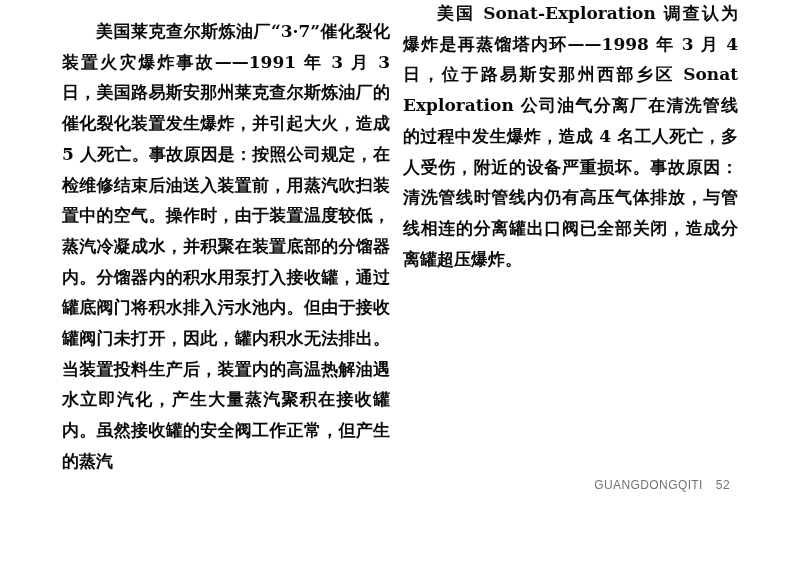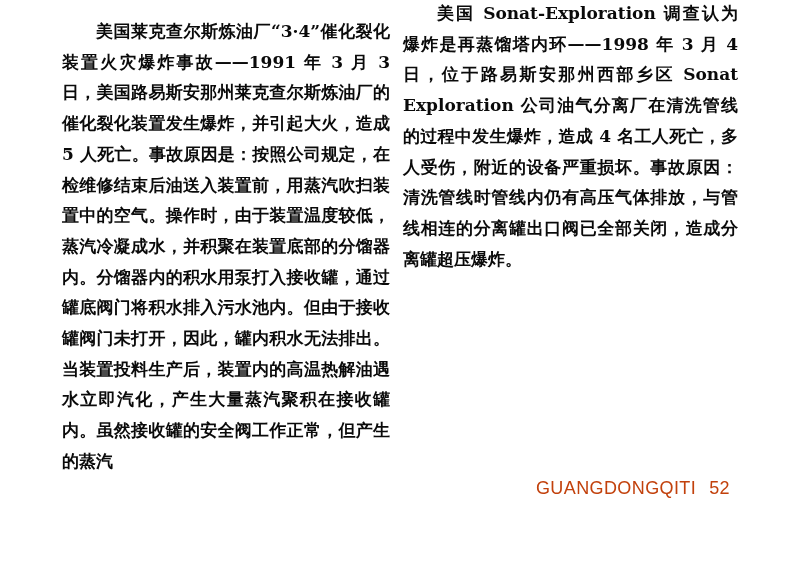--- a/index.html
+++ b/index.html
@@ -43,36 +43,36 @@
     font-weight: bold;
   }
   .para-body {
     font-weight: bold;
   }
   .footer {
     position: absolute;
     top: 478px;
     right: 61px;
     font-family: "Liberation Sans", "DejaVu Sans", sans-serif;
-    font-size: 18px;
+    font-size: 12px;
     letter-spacing: 0.4px;
-    color: #c2410c;
+    color: #737373;
     white-space: nowrap;
   }
   .footer .page-num {
     margin-left: 13px;
   }
 </style>
 </head>
 <body>
 
 <div class="page">
 
   <div class="column col-left">
-    <p class="para"><span class="para-head">美国莱克查尔斯炼油厂“3·4”催化裂化装置火灾爆炸事故——</span><span class="para-body">1991 年 3 月 3 日，美国路易斯安那州莱克查尔斯炼油厂的催化裂化装置发生爆炸，并引起大火，造成 5 人死亡。事故原因是：按照公司规定，在检维修结束后油送入装置前，用蒸汽吹扫装置中的空气。操作时，由于装置温度较低，蒸汽冷凝成水，并积聚在装置底部的分馏器内。分馏器内的积水用泵打入接收罐，通过罐底阀门将积水排入污水池内。但由于接收罐阀门未打开，因此，罐内积水无法排出。当装置投料生产后，装置内的高温热解油遇水立即汽化，产生大量蒸汽聚积在接收罐内。虽然接收罐的安全阀工作正常，但产生的蒸汽</span></p>
+    <p class="para"><span class="para-head">美国莱克查尔斯炼油厂“3·7”催化裂化装置火灾爆炸事故——</span><span class="para-body">1991 年 3 月 3 日，美国路易斯安那州莱克查尔斯炼油厂的催化裂化装置发生爆炸，并引起大火，造成 5 人死亡。事故原因是：按照公司规定，在检维修结束后油送入装置前，用蒸汽吹扫装置中的空气。操作时，由于装置温度较低，蒸汽冷凝成水，并积聚在装置底部的分馏器内。分馏器内的积水用泵打入接收罐，通过罐底阀门将积水排入污水池内。但由于接收罐阀门未打开，因此，罐内积水无法排出。当装置投料生产后，装置内的高温热解油遇水立即汽化，产生大量蒸汽聚积在接收罐内。虽然接收罐的安全阀工作正常，但产生的蒸汽</span></p>
   </div>
 
   <div class="column col-right">
     <p class="para"><span class="para-head">美国 Sonat-Exploration 调查认为爆炸是再蒸馏塔内环——</span><span class="para-body">1998 年 3 月 4 日，位于路易斯安那州西部乡区 Sonat Exploration 公司油气分离厂在清洗管线的过程中发生爆炸，造成 4 名工人死亡，多人受伤，附近的设备严重损坏。事故原因：清洗管线时管线内仍有高压气体排放，与管线相连的分离罐出口阀已全部关闭，造成分离罐超压爆炸。</span></p>
   </div>
 
   <div class="footer">
     <span class="journal">GUANGDONGQITI</span><span class="page-num">52</span>
   </div>
 

